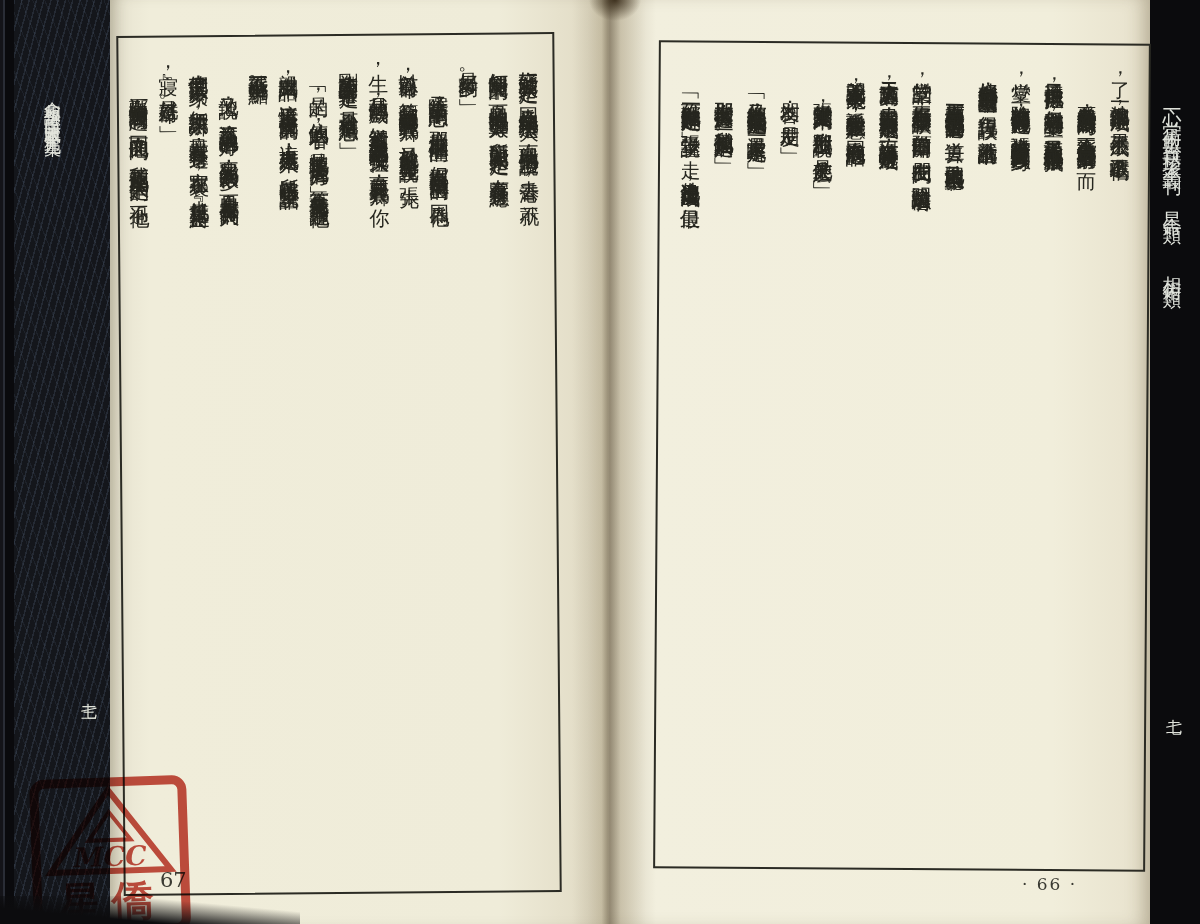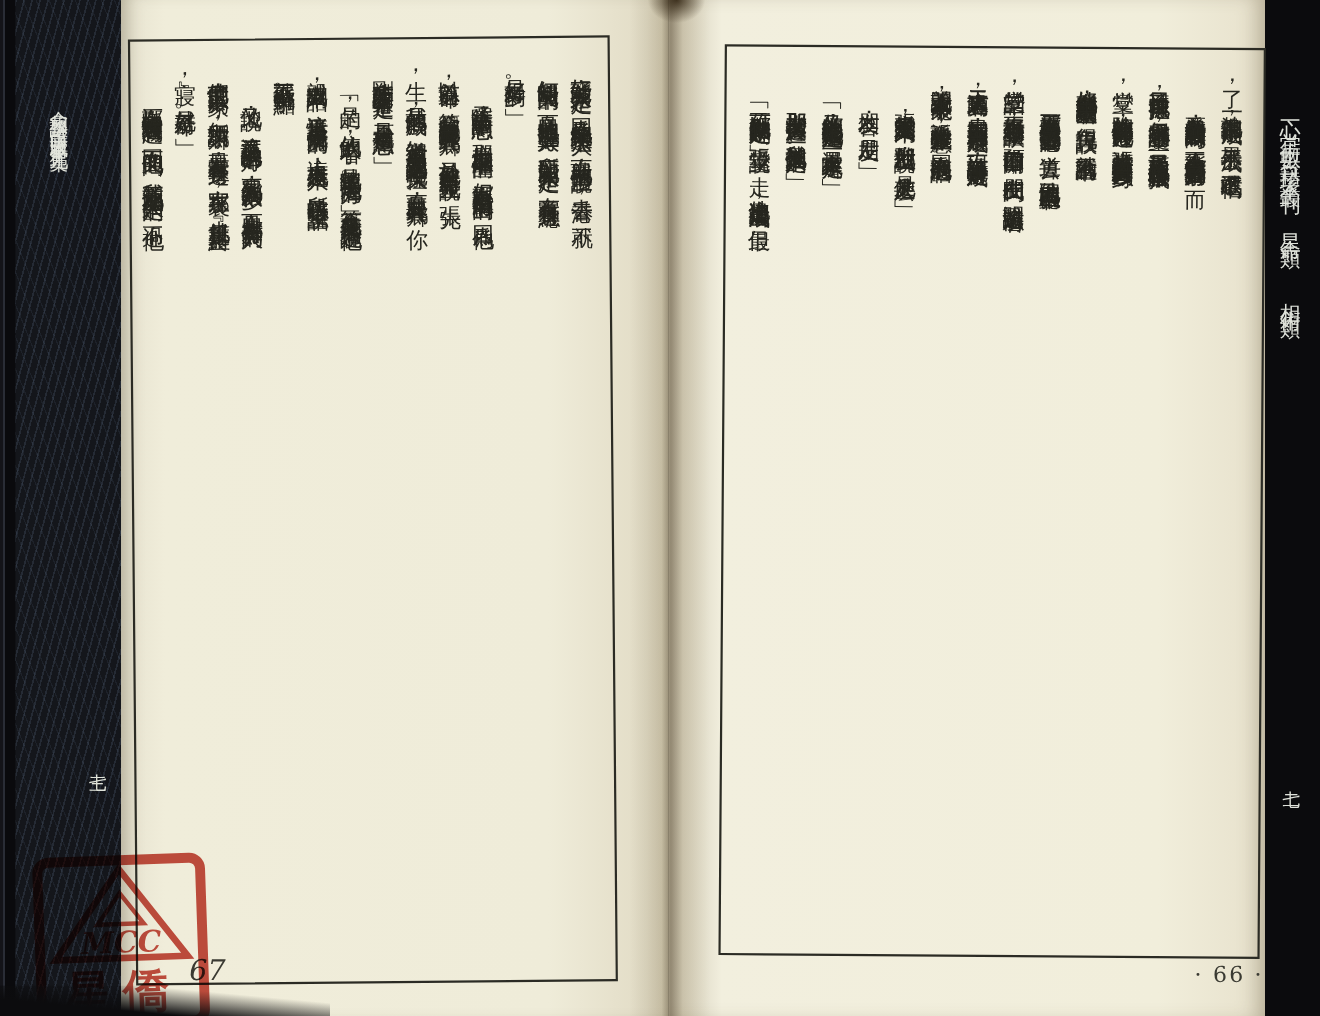--- a/index.html
+++ b/index.html
@@ -71,22 +71,22 @@
     color:#26261f;
   }
   .cols-left{top:22px;right:9px;bottom:14px;left:9px;}
   .cols-left .tcol{line-height:30px;font-size:20px;letter-spacing:1.5px;}
   .cols-right{top:22px;right:12px;bottom:10px;left:8px;}
   .cols-right .tcol{line-height:33px;font-size:20px;letter-spacing:0.8px;}
   .tcol{white-space:nowrap;overflow:hidden;height:100%;}
   .tcol.indent{text-indent:22px;}
   
   .pn{position:absolute;color:#3a3a32;font-family:"DejaVu Serif","Liberation Serif",serif;}
-  .pn-left{left:172px;top:868px;font-size:26px;font-style:italic;}
-  .pn-right{left:1086px;top:874px;font-size:20px;letter-spacing:2px;}
+  .pn-left{left:160px;top:868px;font-size:21px;}
+  .pn-right{left:1022px;top:874px;font-size:17px;letter-spacing:2px;}
   
   .stamp{
     position:absolute;left:30px;top:776px;width:160px;height:152px;
     transform:rotate(-2deg);opacity:.88;mix-blend-mode:multiply;
   }
 </style>
 </head>
 <body>
 
 <div class="scene">

